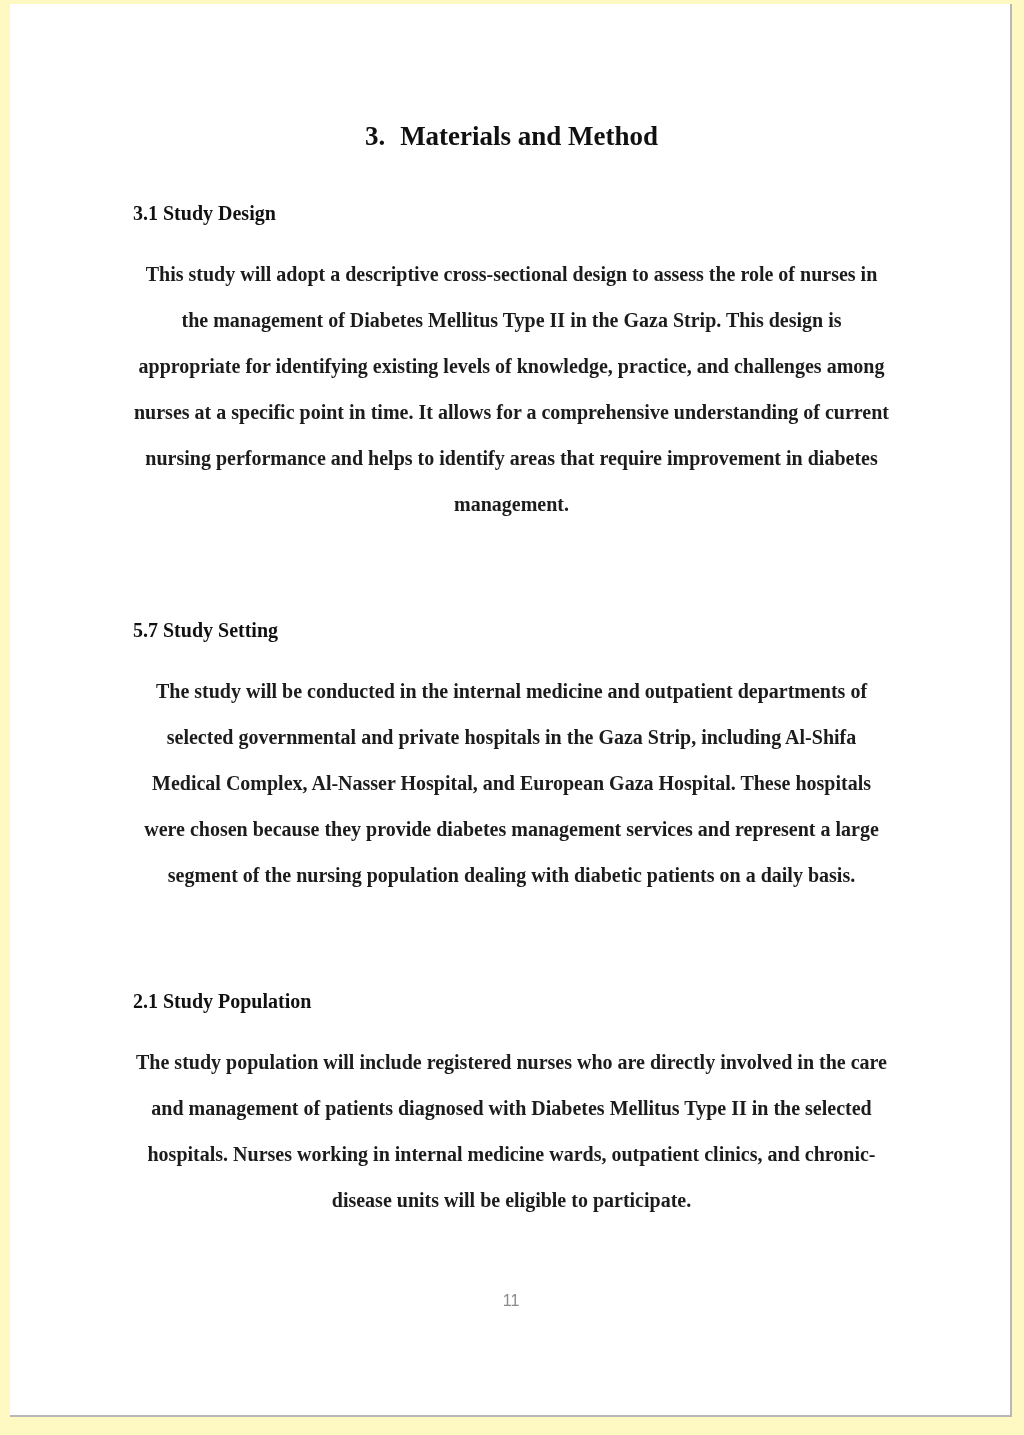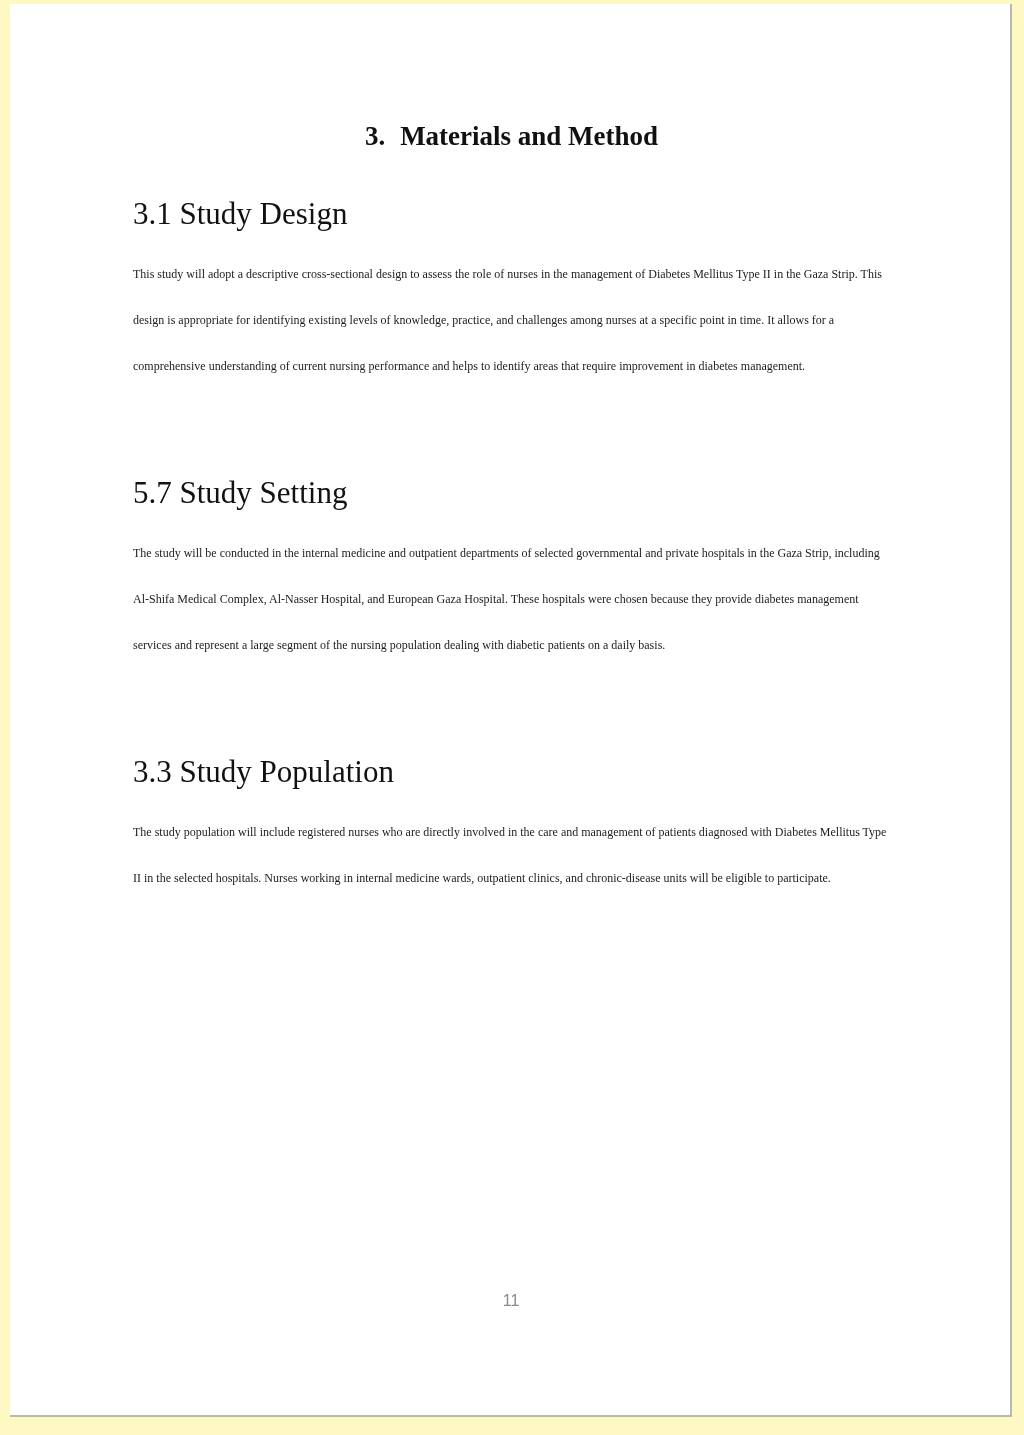--- a/index.html
+++ b/index.html
@@ -40,35 +40,36 @@
     white-space: nowrap;
   }
   .doc-title .title-number {
     display: inline-block;
   }
   .doc-title .title-text {
     display: inline-block;
     margin-left: 15px;
   }
   .section-heading {
-    font-size: 31px;
+    font-size: 20px;
     line-height: 27px;
-    font-weight: normal;
+    font-weight: bold;
     color: #111111;
     margin: 90px 0 0 0;
   }
   .section-heading.first {
     margin-top: 48px;
   }
   .section-body {
     margin: 24px 0 0 0;
-    font-size: 12px;
+    font-size: 20px;
     line-height: 46px;
-    text-align: left;
+    text-align: center;
     color: #1c1c1c;
+    font-weight: bold;
   }
   .page-number {
     position: absolute;
     left: 0;
     right: 0;
     top: 1288px;
     text-align: center;
     font-family: "Liberation Sans", "DejaVu Sans", sans-serif;
     font-size: 16px;
     color: #8a8a8a;
@@ -84,20 +85,20 @@
       <h1 class="doc-title">
         <span class="title-number">3.</span><span class="title-text">Materials and Method</span>
       </h1>
 
       <h2 class="section-heading first">3.1 Study Design</h2>
       <p class="section-body">This study will adopt a descriptive cross-sectional design to assess the role of nurses in the management of Diabetes Mellitus Type II in the Gaza Strip. This design is appropriate for identifying existing levels of knowledge, practice, and challenges among nurses at a specific point in time. It allows for a comprehensive understanding of current nursing performance and helps to identify areas that require improvement in diabetes management.</p>
 
       <h2 class="section-heading">5.7 Study Setting</h2>
       <p class="section-body">The study will be conducted in the internal medicine and outpatient departments of selected governmental and private hospitals in the Gaza Strip, including Al-Shifa Medical Complex, Al-Nasser Hospital, and European Gaza Hospital. These hospitals were chosen because they provide diabetes management services and represent a large segment of the nursing population dealing with diabetic patients on a daily basis.</p>
 
-      <h2 class="section-heading">3.3 Study Population</h2>
+      <h2 class="section-heading">2.1 Study Population</h2>
       <p class="section-body">The study population will include registered nurses who are directly involved in the care and management of patients diagnosed with Diabetes Mellitus Type II in the selected hospitals. Nurses working in internal medicine wards, outpatient clinics, and chronic-disease units will be eligible to participate.</p>
 
     </div>
 
     <div class="page-number">11</div>
   </div>
 </div>
 
 </body></html>

